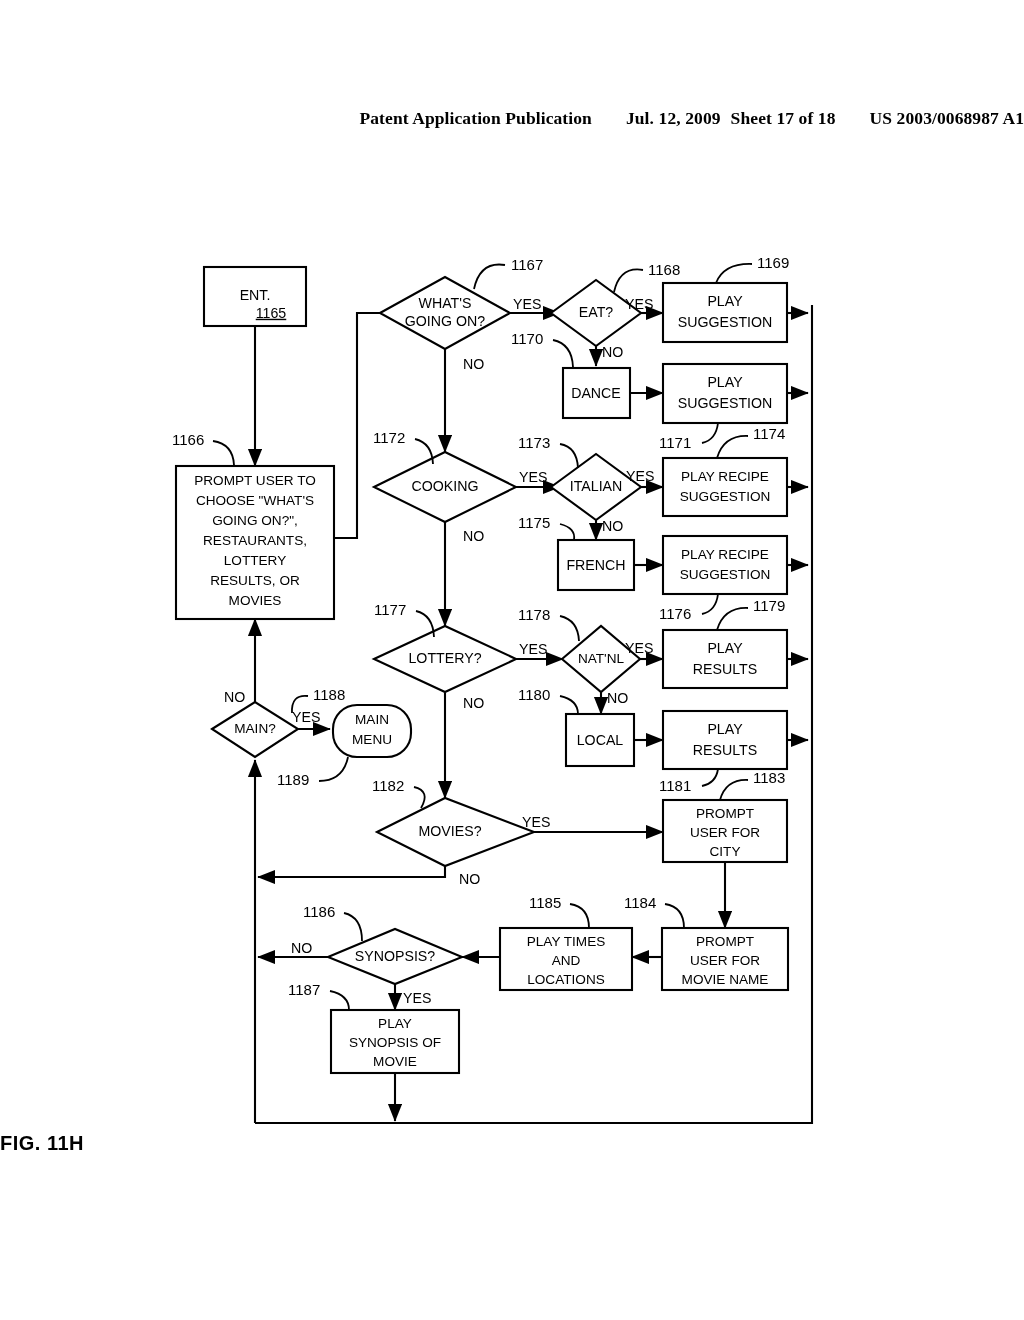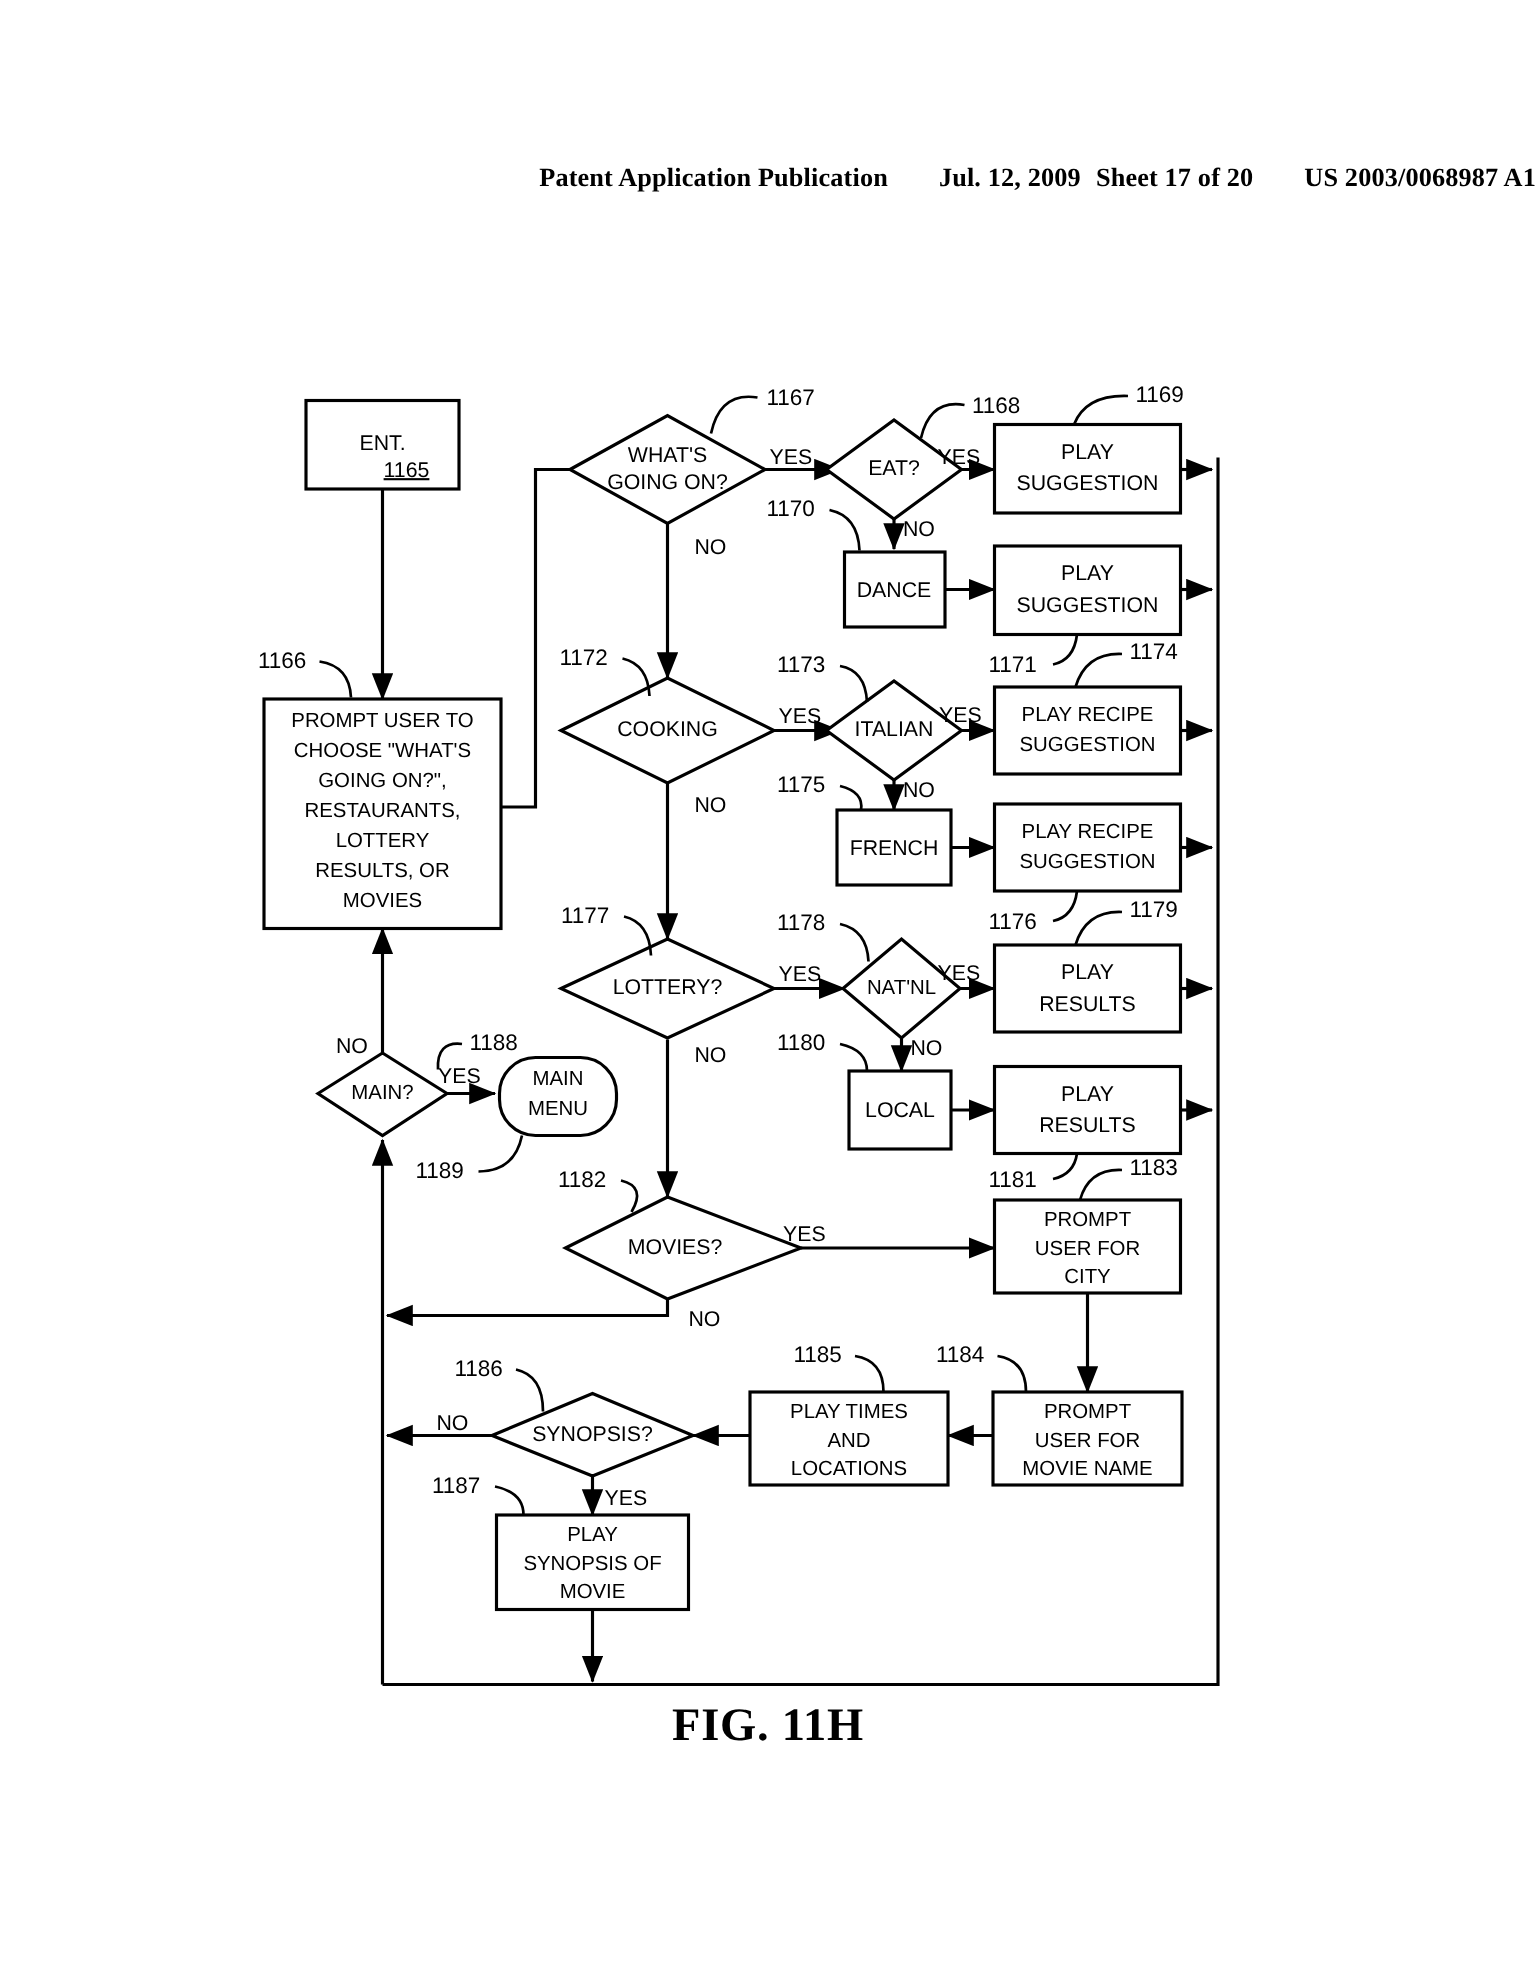--- a/index.html
+++ b/index.html
@@ -18,23 +18,23 @@
     display:flex;justify-content:flex-end;align-items:baseline;
     white-space:pre;
     letter-spacing:0.1px;
     margin-top:22px;
   }
   .hdr .gap1{display:inline-block;width:34px;}
   .hdr .gap2{display:inline-block;width:10px;}
   .hdr .gap3{display:inline-block;width:34px;}
   #figcap{
     position:absolute;left:0;top:1132px;width:1024px;
-    text-align:center;
-    font-family:Liberation Serif, serif;
-    font-weight:bold;font-size:31px;letter-spacing:0.5px;
+    text-align:left;
+    font-family:Liberation Sans, sans-serif;
+    font-weight:bold;font-size:20px;letter-spacing:0.5px;
   }
   svg#fc{position:absolute;left:0;top:0;width:1024px;height:1320px;}
   svg#fc text{font-family:"Liberation Sans", sans-serif;fill:#000;}
   .nodetxt{font-size:14.2px;text-anchor:middle;dominant-baseline:middle;}
   .nodetxt.sm{font-size:13.6px;}
   .lbl{font-size:14.2px;}
   .ref{font-size:15px;}
   .shape{fill:#ffffff;stroke:#000000;stroke-width:2.1;}
   .ln{stroke:#000000;stroke-width:2.1;fill:none;}
   .leader{stroke:#000000;stroke-width:1.8;fill:none;}
@@ -43,21 +43,21 @@
 </head>
 <body>
 
 <div id="sheet">
 
   <div class="hdr">
     <span>Patent Application Publication</span>
     <span class="gap1"></span>
     <span>Jul. 12, 2009</span>
     <span class="gap2"></span>
-    <span>Sheet 17 of 20</span>
+    <span>Sheet 17 of 18</span>
     <span class="gap3"></span>
     <span>US 2003/0068987 A1</span>
   </div>
 
   <svg id="fc" viewBox="0 0 1024 1320">
     <defs>
       <marker id="ah" markerWidth="9" markerHeight="9" refX="8.2" refY="3.4" orient="auto" markerUnits="strokeWidth">
         <path d="M0,0 L8.6,3.4 L0,6.8 z" fill="#000"></path>
       </marker>
     </defs>

